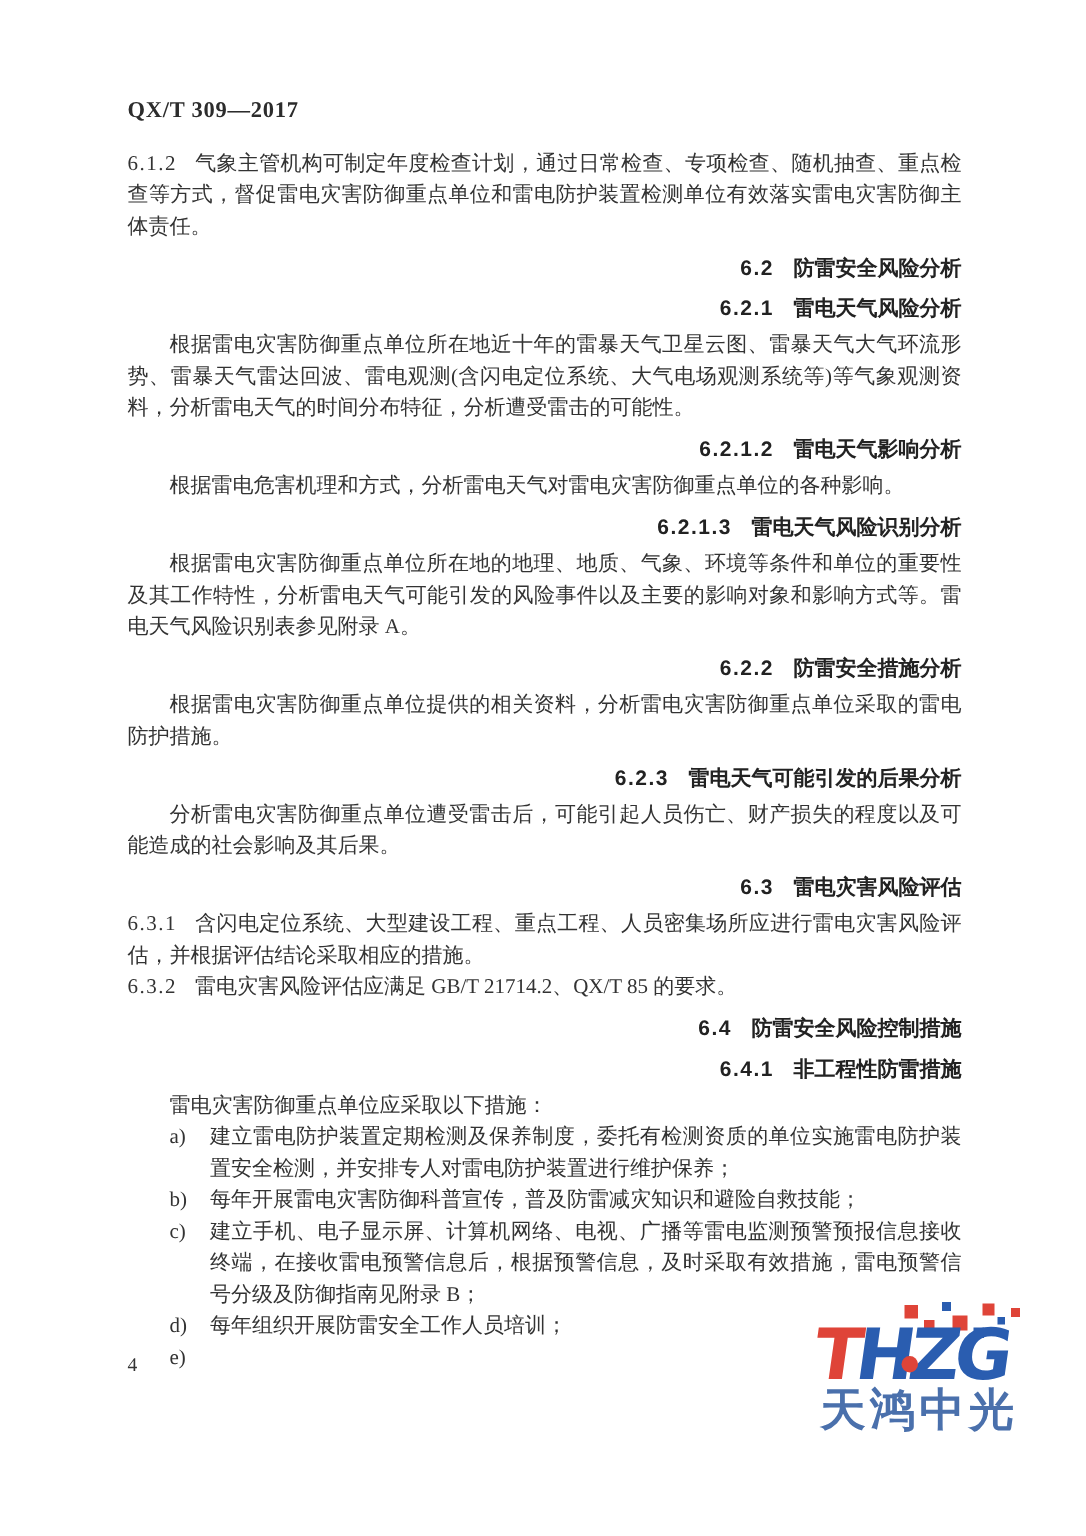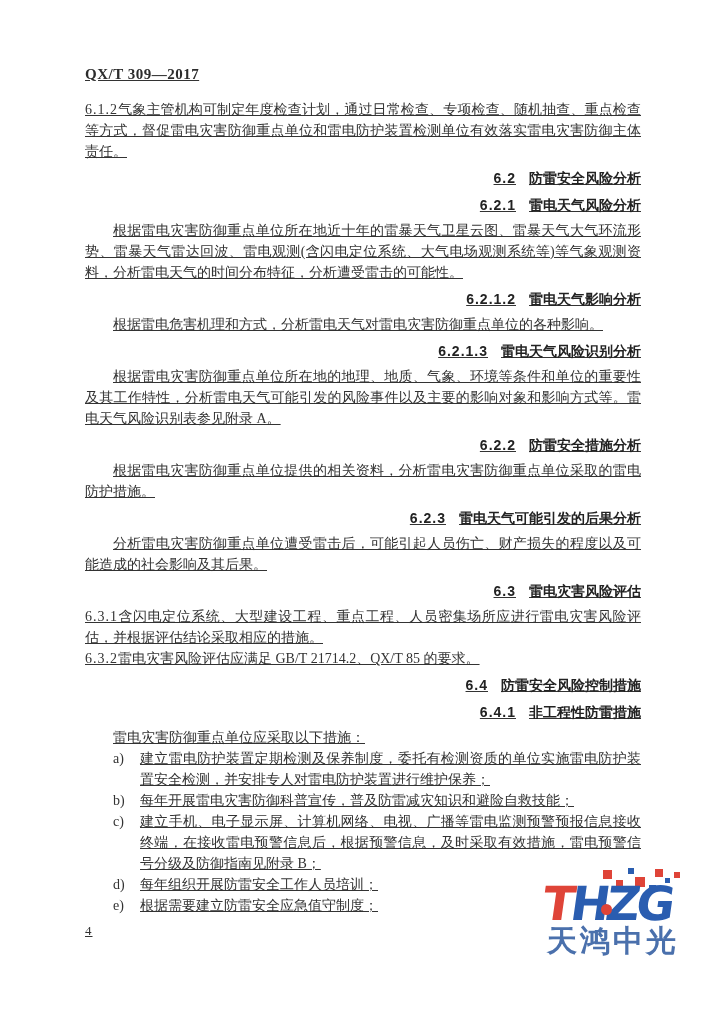--- a/index.html
+++ b/index.html
@@ -3,30 +3,30 @@
 <meta charset="utf-8">
 <style>
   html,body{margin:0;padding:0;background:#e9e9e9;}
   .page{
     width:724px;height:1024px;position:relative;overflow:hidden;
     background:#ffffff;margin:0 auto;
     font-family:"Liberation Serif","DejaVu Serif",serif;
     color:#333;font-size:14px;line-height:21px;
   }
   .content{
-    position:absolute;left:85px;top:64px;width:556px;text-decoration:underline;
+    position:absolute;left:85px;top:64px;width:556px;
   }
   .doc-code{
     font-weight:bold;font-size:15px;letter-spacing:.5px;
     margin:0 0 14px 0;color:#2c2c2c;
   }
   p{margin:0;text-align:justify;}
   .p-plain{ }
   .p-indent{text-indent:2em;}
-  .p-clause .cnum{margin-right:0;letter-spacing:1px;white-space:nowrap;}
+  .p-clause .cnum{margin-right:12px;letter-spacing:1px;white-space:nowrap;}
   .h{
     font-family:"Liberation Sans","DejaVu Sans",sans-serif;
     font-weight:bold;font-size:14px;color:#222;
     margin:6px 0 4px 0;text-align:right;
   }
   .h .hnum{margin-right:13px;letter-spacing:1px;}
   .li-row{position:relative;padding-left:55px;text-align:justify;}
   .li-label{position:absolute;left:28px;top:0;}
   .page-number{
     margin-top:4px;font-size:13px;color:#333;letter-spacing:1px;
@@ -100,21 +100,21 @@
     <div class="h"><span class="hnum">6.4</span><span>防雷安全风险控制措施</span></div>
 
     <div class="h"><span class="hnum">6.4.1</span><span>非工程性防雷措施</span></div>
 
     <p class="p-indent">雷电灾害防御重点单位应采取以下措施：</p>
 
     <div class="li-row"><span class="li-label">a)</span><span>建立雷电防护装置定期检测及保养制度，委托有检测资质的单位实施雷电防护装置安全检测，并安排专人对雷电防护装置进行维护保养；</span></div>
     <div class="li-row"><span class="li-label">b)</span><span>每年开展雷电灾害防御科普宣传，普及防雷减灾知识和避险自救技能；</span></div>
     <div class="li-row"><span class="li-label">c)</span><span>建立手机、电子显示屏、计算机网络、电视、广播等雷电监测预警预报信息接收终端，在接收雷电预警信息后，根据预警信息，及时采取有效措施，雷电预警信号分级及防御指南见附录 B；</span></div>
     <div class="li-row"><span class="li-label">d)</span><span>每年组织开展防雷安全工作人员培训；</span></div>
-    <div class="li-row"><span class="li-label">e)</span><span>根据需要建立防雷安全应急值守制度；</span></div>
+    <div class="li-row"><span class="li-label">e)</span></div>
 
     <div class="page-number">4</div>
   </div>
 
   <div class="logo">
     <span class="px r" style="left:60px;top:2px;width:9px;height:9px;"></span>
     <span class="px r" style="left:73px;top:12px;width:7px;height:7px;"></span>
     <span class="px b" style="left:85px;top:0px;width:6px;height:6px;"></span>
     <span class="px r" style="left:92px;top:9px;width:10px;height:10px;"></span>
     <span class="px b" style="left:106px;top:17px;width:7px;height:7px;"></span>

